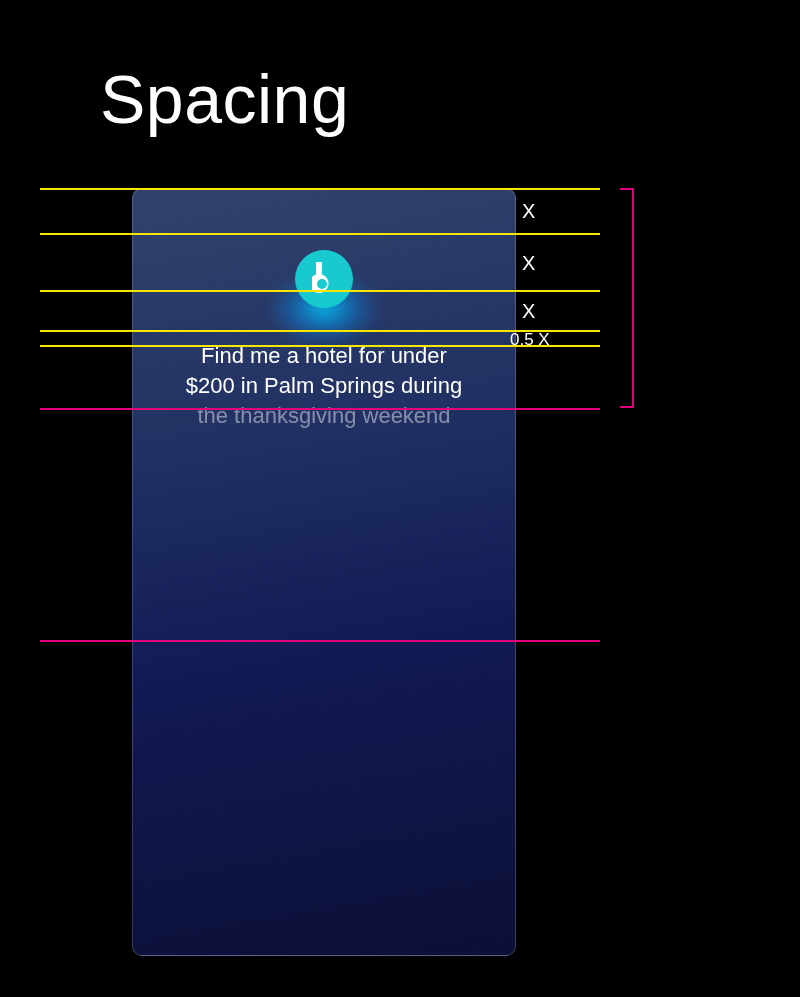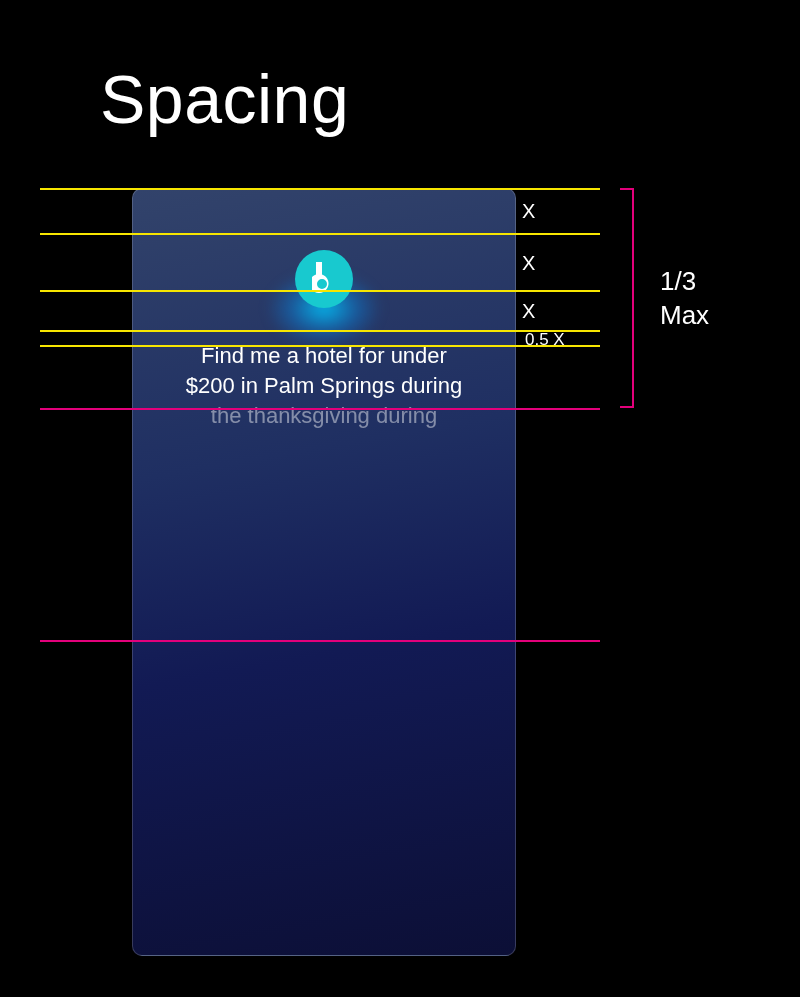--- a/index.html
+++ b/index.html
@@ -86,37 +86,33 @@
         <div class="logo-b">
           <svg viewBox="0 0 24 34" width="24" height="34">
             <path fill="#fff" d="M4 0 h6 v12.5 a9.5 9.5 0 1 1 -6 0 Z M10 17 a5 5 0 1 0 0 10 a5 5 0 0 0 0 -10 Z"></path>
           </svg>
         </div>
       </div>
     </div>
     <div class="speech">
       <div>Find me a hotel for under</div>
       <div>$200 in Palm Springs during</div>
-      <div class="fade">the thanksgiving during</div>
+      <div class="fade">the thanksgiving weekend</div>
     </div>
   </div>
 
   <div class="guide-y" style="top:188px"></div>
   <div class="guide-y" style="top:233px"></div>
   <div class="guide-y" style="top:290px"></div>
   <div class="guide-y" style="top:330px"></div>
   <div class="guide-y" style="top:345px"></div>
 
   <span class="xlab" style="left:522px; top:200px">X</span>
   <span class="xlab" style="left:522px; top:252px">X</span>
   <span class="xlab" style="left:522px; top:300px">X</span>
-  <span class="xlab" style="left:525px; top:330px; font-size:17px">0.5 X</span>
+  <span class="xlab" style="left:510px; top:330px; font-size:17px">0.5 X</span>
 
   <div class="guide-m" style="top:408px"></div>
   <div class="guide-m" style="top:640px"></div>
 
   <div class="bracket" style="left:620px; top:188px; height:220px"></div>
-  <div class="bracket-label" style="left:660px; top:264px">
-    <div>1/3</div>
-    <div>Max</div>
-  </div>
 
 </div>
 
 </body></html>

